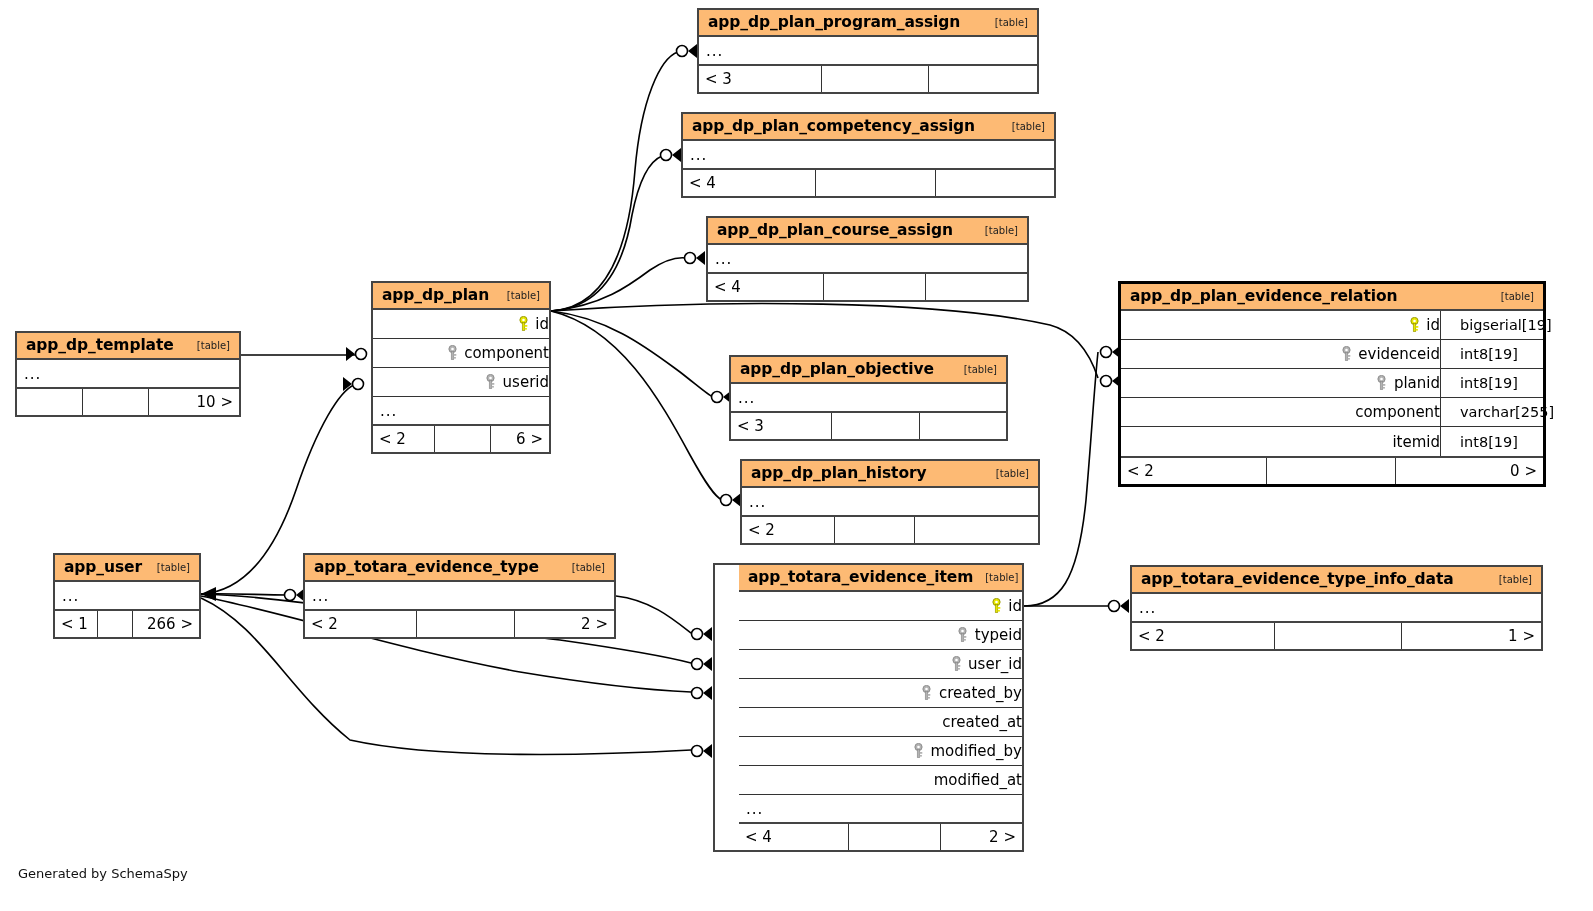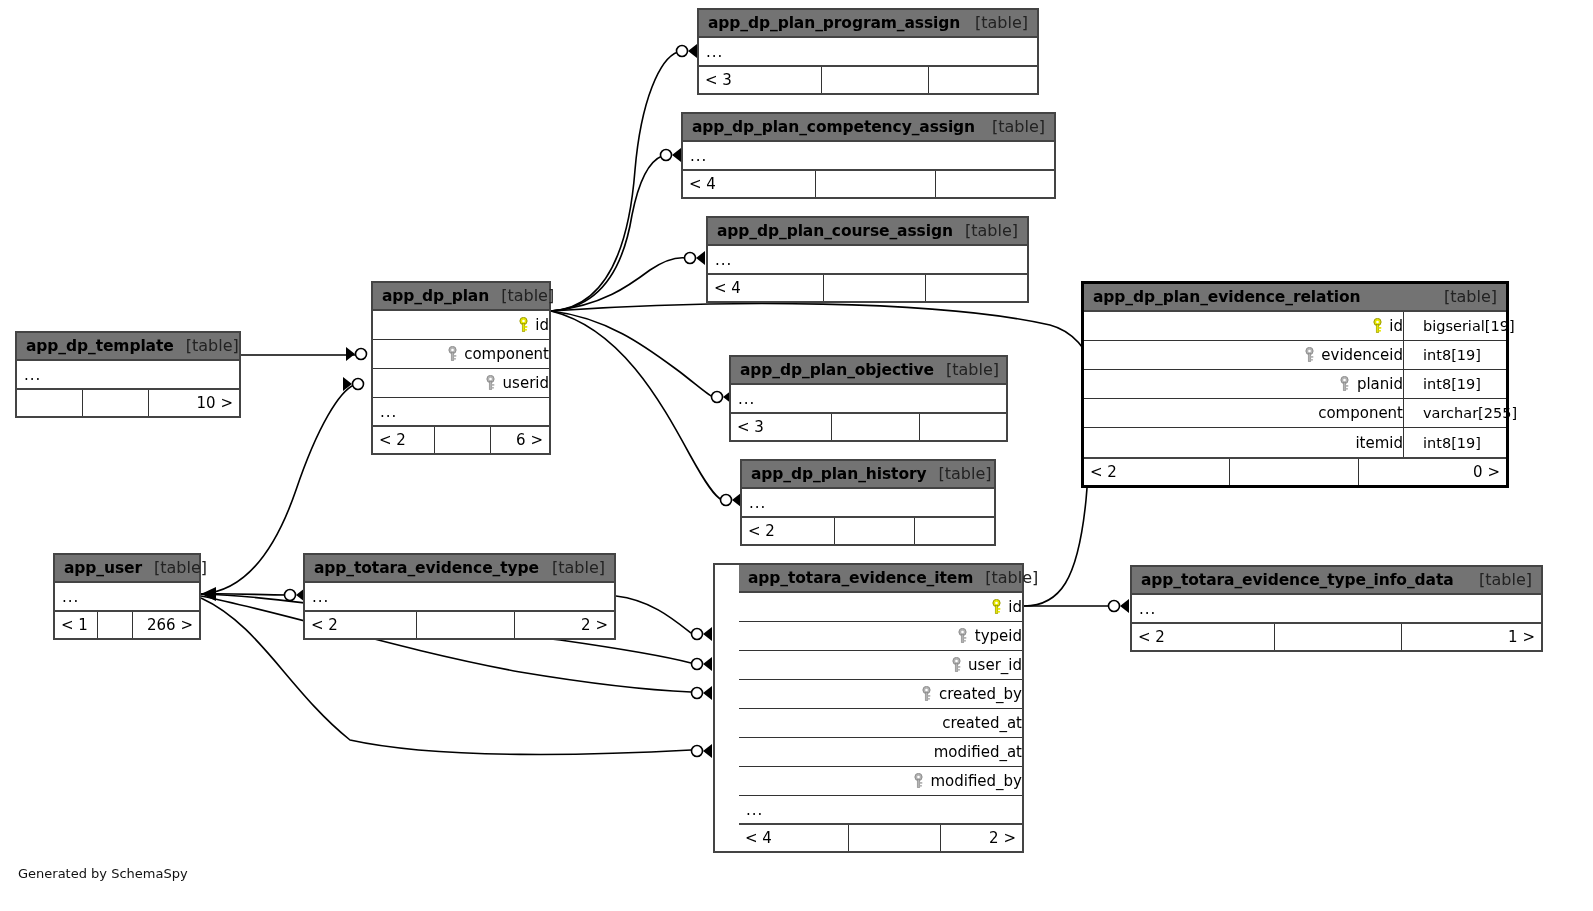--- a/index.html
+++ b/index.html
@@ -5,25 +5,25 @@
   html,body{margin:0;padding:0;background:#ffffff;}
   body{width:1593px;height:911px;position:relative;overflow:hidden;
        font-family:"DejaVu Sans","Liberation Sans",sans-serif;}
   #canvas{position:absolute;inset:0;width:1593px;height:911px;}
   #edges{position:absolute;left:0;top:0;width:1593px;height:911px;pointer-events:none;}
 
   .table{position:absolute;background:#ffffff;border:2px solid #444444;
          box-sizing:border-box;}
   .table.focus{border:3px solid #000000;}
 
-  .thead{background:#737373;border-bottom:2px solid #444444;
+  .thead{background:#fdba74;border-bottom:2px solid #444444;
          display:flex;align-items:center;justify-content:space-between;
          padding:3px 9px 4px 9px;box-sizing:border-box;}
   .tname{font-weight:bold;font-size:15.5px;color:#000;letter-spacing:-0.1px;white-space:nowrap;}
-  .ttag{font-size:16px;color:#222;white-space:nowrap;padding-left:12px;}
+  .ttag{font-size:10px;color:#222;white-space:nowrap;padding-left:12px;}
 
   .rows{display:flex;flex-direction:column;}
   .row{display:flex;align-items:center;border-bottom:1px solid #333333;
        height:29px;box-sizing:border-box;position:relative;}
   .row:last-child{border-bottom:none;}
   .cname{display:flex;align-items:center;flex:1 1 auto;min-width:0;padding-left:7px;justify-content:flex-end;}
   .keyslot{width:24px;min-width:24px;display:flex;align-items:center;justify-content:center;}
   .colname{font-size:15px;color:#000;white-space:nowrap;}
   .ctype{font-size:14.5px;color:#000;white-space:nowrap;
          border-left:1px solid #333333;padding:0 19px;display:flex;align-items:center;
@@ -176,21 +176,21 @@
           <div class="row ellipsis-row">
             <span class="ellipsis">...</span>
           </div>
         </div>
         <div class="tfoot">
           <span class="fcell left" style="width:101px">&lt; 3</span>
           <span class="fcell mid" style="width:88px"></span>
           <span class="fcell right" style="flex:1 1 auto"></span>
         </div>
       </div>
-      <div class="table" style="left: 740px; top: 459px; width: 256px;">
+      <div class="table" style="left: 740px; top: 459px; width: 300px;">
         <div class="thead">
           <span class="tname">app_dp_plan_history</span>
           <span class="ttag">[table]</span>
         </div>
         <div class="rows">
           <div class="row ellipsis-row">
             <span class="ellipsis">...</span>
           </div>
         </div>
         <div class="tfoot">
@@ -384,49 +384,49 @@
             </span>
           </div>
           <div class="row">
             <span class="cname">
               <span class="keyslot"></span>
               <span class="colname">created_at</span>
             </span>
           </div>
           <div class="row">
             <span class="cname">
+              <span class="keyslot">
+                <svg class="keyicon" width="11" height="16" viewBox="0 0 11 16">
+                  <circle cx="5.5" cy="4" r="3.6" fill="#b3b3b3" stroke="#8d8d8d" stroke-width="1"></circle>
+                  <circle cx="5.5" cy="4" r="1.3" fill="#ffffff"></circle>
+                  <rect x="4.3" y="6.5" width="2.4" height="8" fill="#b3b3b3" stroke="#8d8d8d" stroke-width="0.7"></rect>
+                  <rect x="6.7" y="9" width="2.6" height="1.8" fill="#b3b3b3"></rect>
+                  <rect x="6.7" y="12" width="2.2" height="1.6" fill="#b3b3b3"></rect>
+                </svg>
+              </span>
+              <span class="colname">modified_by</span>
+            </span>
+          </div>
+          <div class="row">
+            <span class="cname">
               <span class="keyslot"></span>
               <span class="colname">modified_at</span>
-            </span>
-          </div>
-          <div class="row">
-            <span class="cname">
-              <span class="keyslot">
-                <svg class="keyicon" width="11" height="16" viewBox="0 0 11 16">
-                  <circle cx="5.5" cy="4" r="3.6" fill="#b3b3b3" stroke="#8d8d8d" stroke-width="1"></circle>
-                  <circle cx="5.5" cy="4" r="1.3" fill="#ffffff"></circle>
-                  <rect x="4.3" y="6.5" width="2.4" height="8" fill="#b3b3b3" stroke="#8d8d8d" stroke-width="0.7"></rect>
-                  <rect x="6.7" y="9" width="2.6" height="1.8" fill="#b3b3b3"></rect>
-                  <rect x="6.7" y="12" width="2.2" height="1.6" fill="#b3b3b3"></rect>
-                </svg>
-              </span>
-              <span class="colname">modified_by</span>
             </span>
           </div>
           <div class="row ellipsis-row">
             <span class="ellipsis">...</span>
           </div>
         </div>
         <div class="tfoot">
           <span class="fcell left" style="width:110px">&lt; 4</span>
           <span class="fcell mid" style="width:92px"></span>
           <span class="fcell right" style="flex:1 1 auto">2 &gt;</span>
         </div>
       </div>
-      <div class="table focus" style="left: 1081px; top: 281px; width: 428px;">
+      <div class="table focus" style="left: 1118px; top: 281px; width: 428px;">
         <div class="thead">
           <span class="tname">app_dp_plan_evidence_relation</span>
           <span class="ttag">[table]</span>
         </div>
         <div class="rows">
           <div class="row">
             <span class="cname">
               <span class="keyslot">
                 <svg class="keyicon" width="11" height="16" viewBox="0 0 11 16">
                   <circle cx="5.5" cy="4" r="3.6" fill="#e8e800" stroke="#9a9a00" stroke-width="1"></circle>

